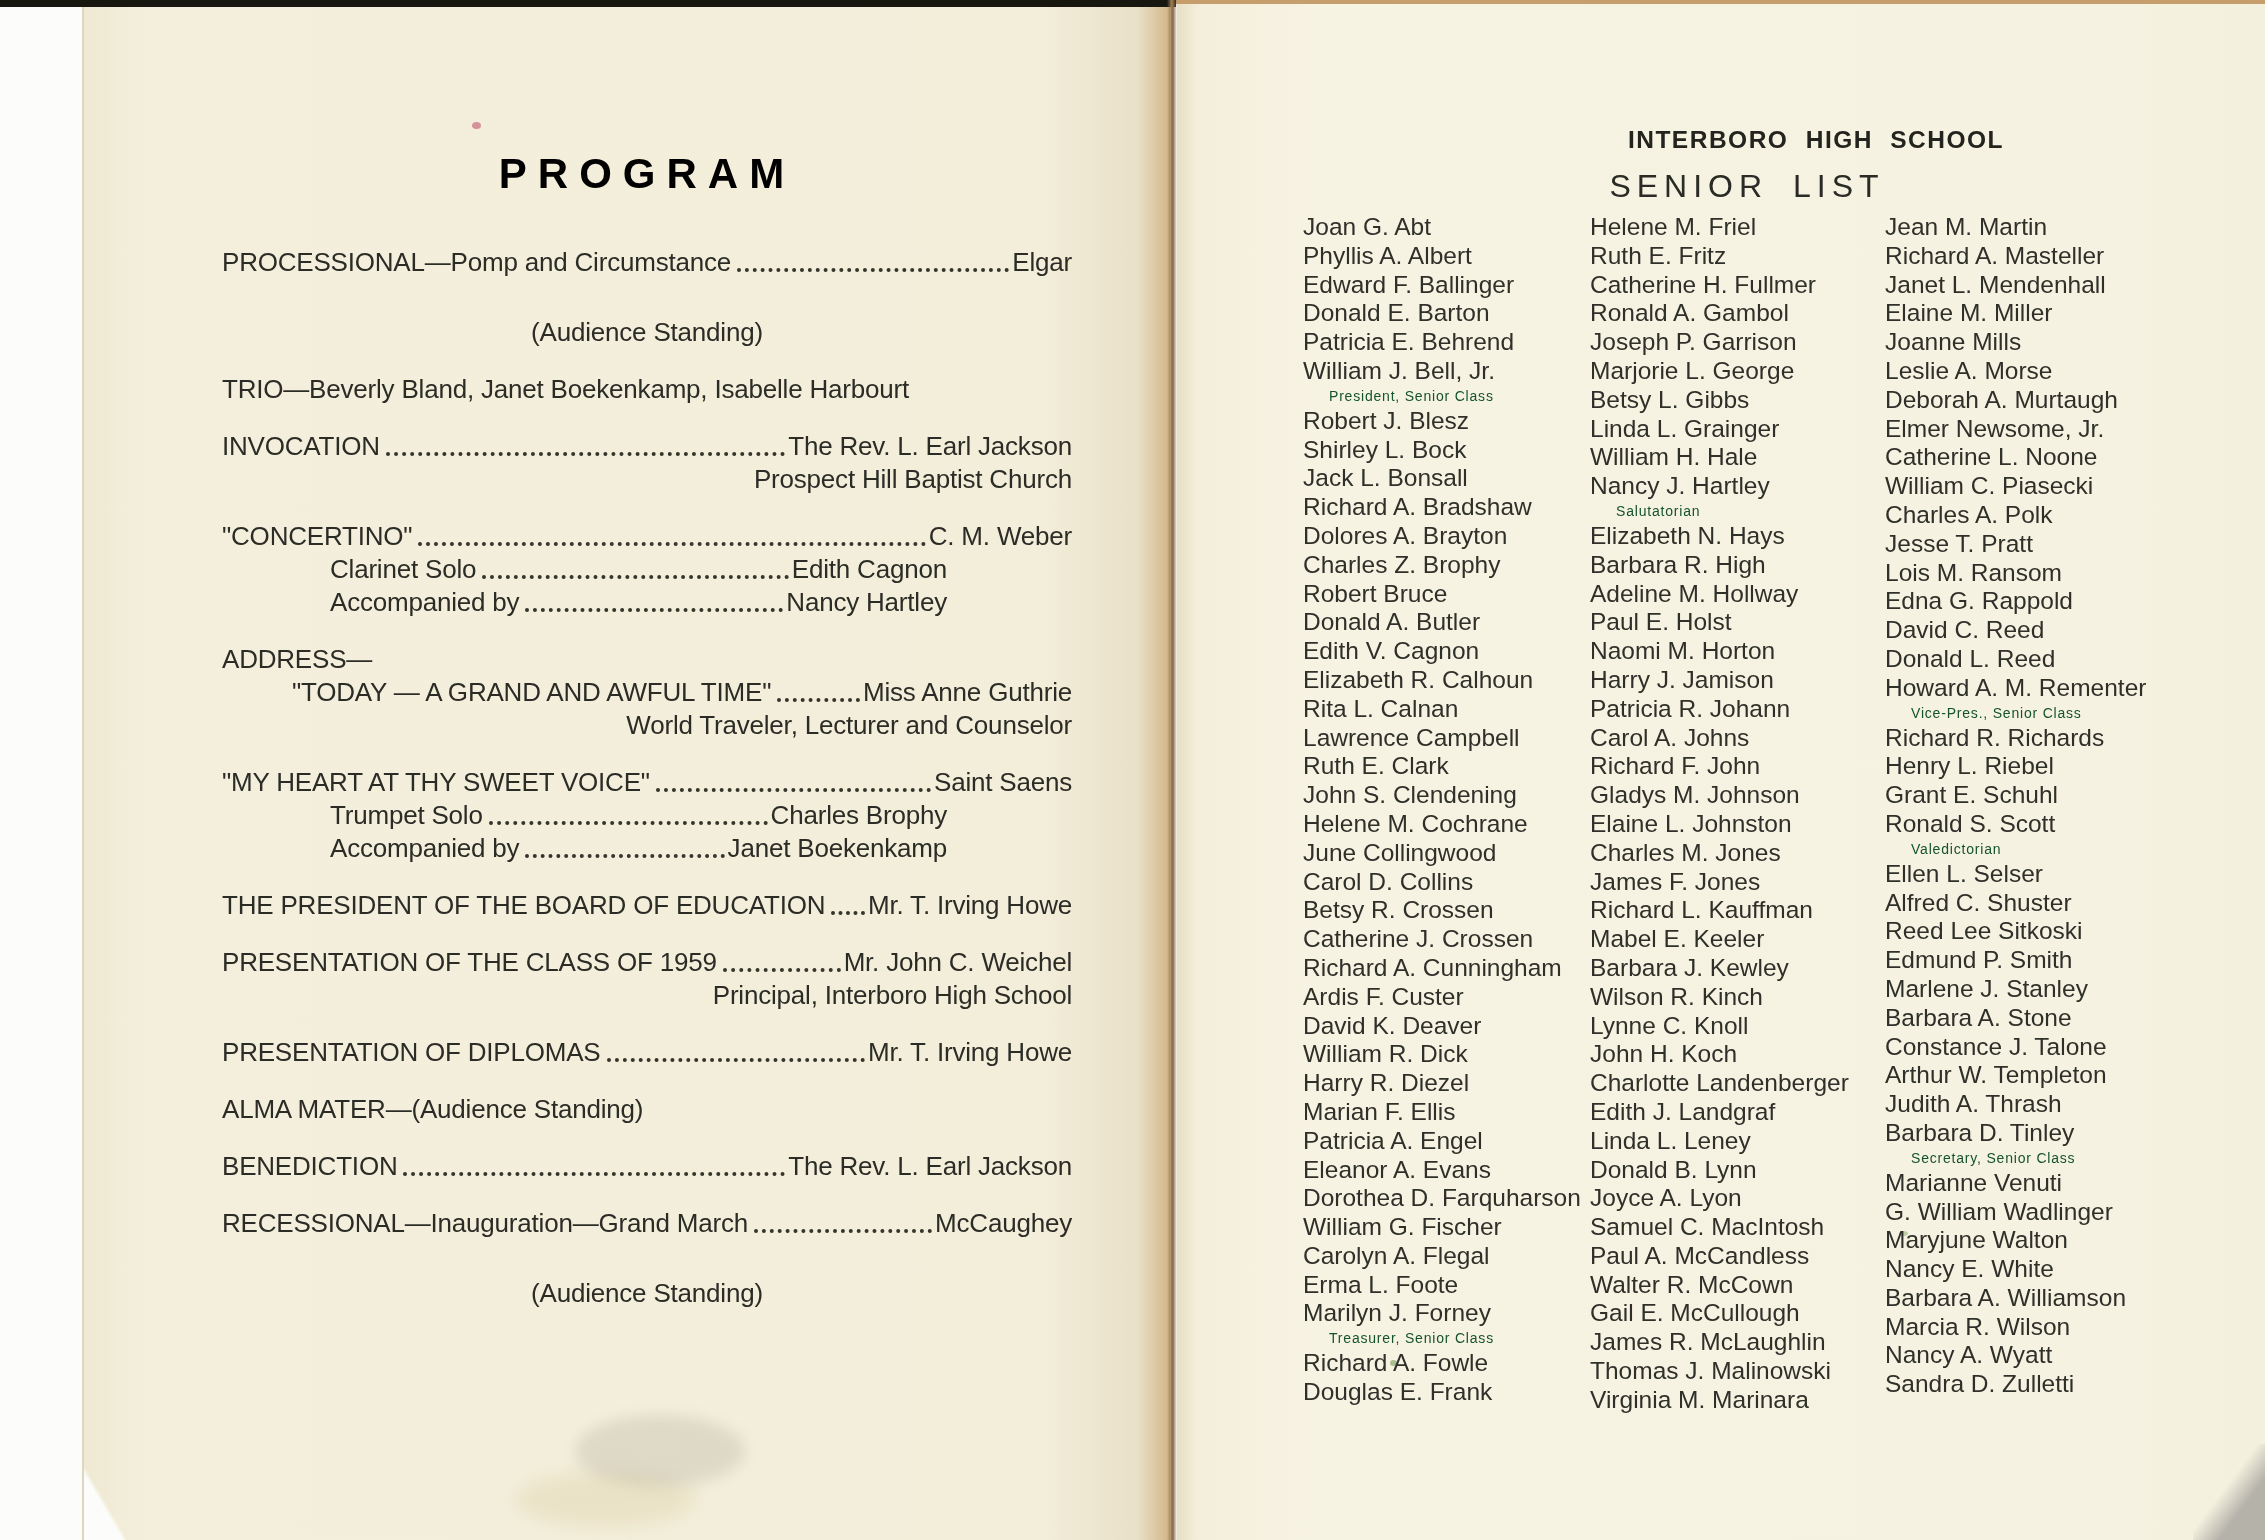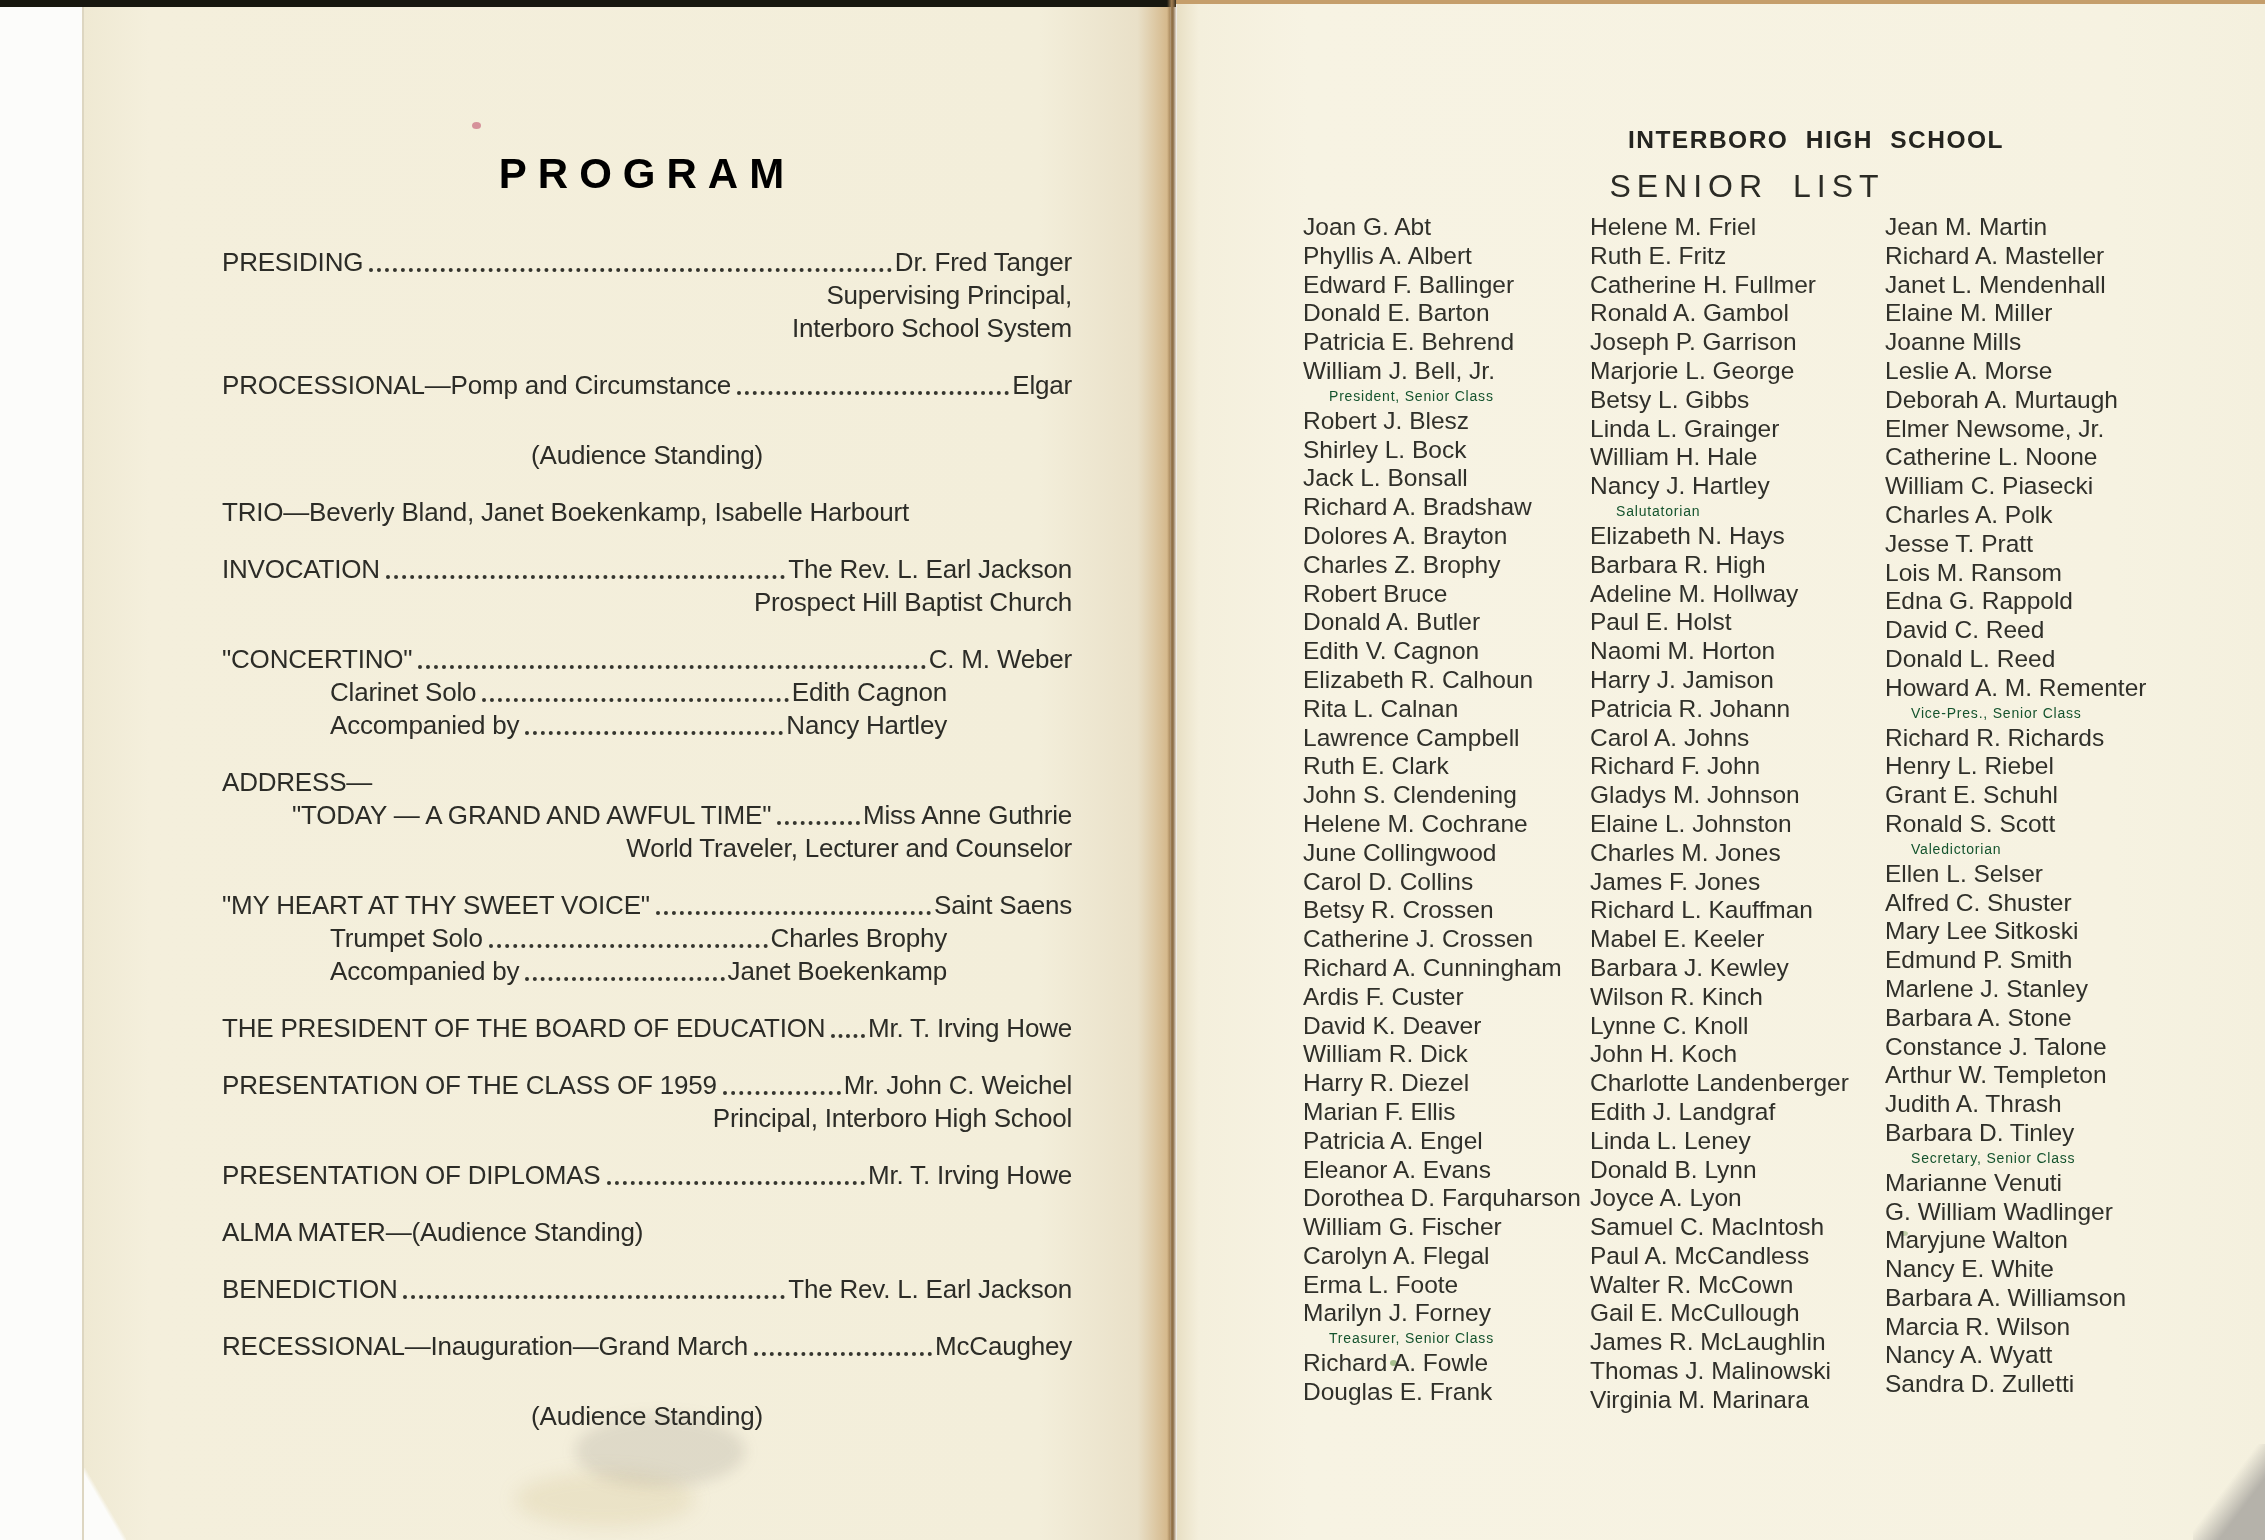--- a/index.html
+++ b/index.html
@@ -69,29 +69,20 @@
 <div class="stain stain-yellow"></div>
 <div class="stain fleck-pink"></div>
 <div class="stain fleck-green1"></div>
 <div class="stain fleck-green2"></div>
 <div class="corner-br"></div>
 <div class="corner-bl"></div>
 
 <div class="program">
   <div class="p-title">PROGRAM</div>
   <div>
-      <div class="p-entry">
-        <div class="p-row">
-          <span class="p-lbl">PRESIDING</span>
-          <span class="p-dots"></span>
-          <span class="p-name">Dr. Fred Tanger</span>
-        </div>
-        <div class="p-sub-right">Supervising Principal,</div>
-        <div class="p-sub-right">Interboro School System</div>
-      </div>
       <div class="p-entry">
         <div class="p-row">
           <span class="p-lbl">PROCESSIONAL—Pomp and Circumstance</span>
           <span class="p-dots"></span>
           <span class="p-name">Elgar</span>
         </div>
         <div class="p-sub-center">(Audience Standing)</div>
       </div>
       <div class="p-entry">
         <div class="p-row">
@@ -305,21 +296,21 @@
     <div class="sn">Donald L. Reed</div>
     <div class="sn">Howard A. M. Rementer</div>
     <div class="sn-title">Vice-Pres., Senior Class</div>
     <div class="sn">Richard R. Richards</div>
     <div class="sn">Henry L. Riebel</div>
     <div class="sn">Grant E. Schuhl</div>
     <div class="sn">Ronald S. Scott</div>
     <div class="sn-title">Valedictorian</div>
     <div class="sn">Ellen L. Selser</div>
     <div class="sn">Alfred C. Shuster</div>
-    <div class="sn">Mary Lee Sitkoski</div>
+    <div class="sn">Reed Lee Sitkoski</div>
     <div class="sn">Edmund P. Smith</div>
     <div class="sn">Marlene J. Stanley</div>
     <div class="sn">Barbara A. Stone</div>
     <div class="sn">Constance J. Talone</div>
     <div class="sn">Arthur W. Templeton</div>
     <div class="sn">Judith A. Thrash</div>
     <div class="sn">Barbara D. Tinley</div>
     <div class="sn-title">Secretary, Senior Class</div>
     <div class="sn">Marianne Venuti</div>
     <div class="sn">G. William Wadlinger</div>

